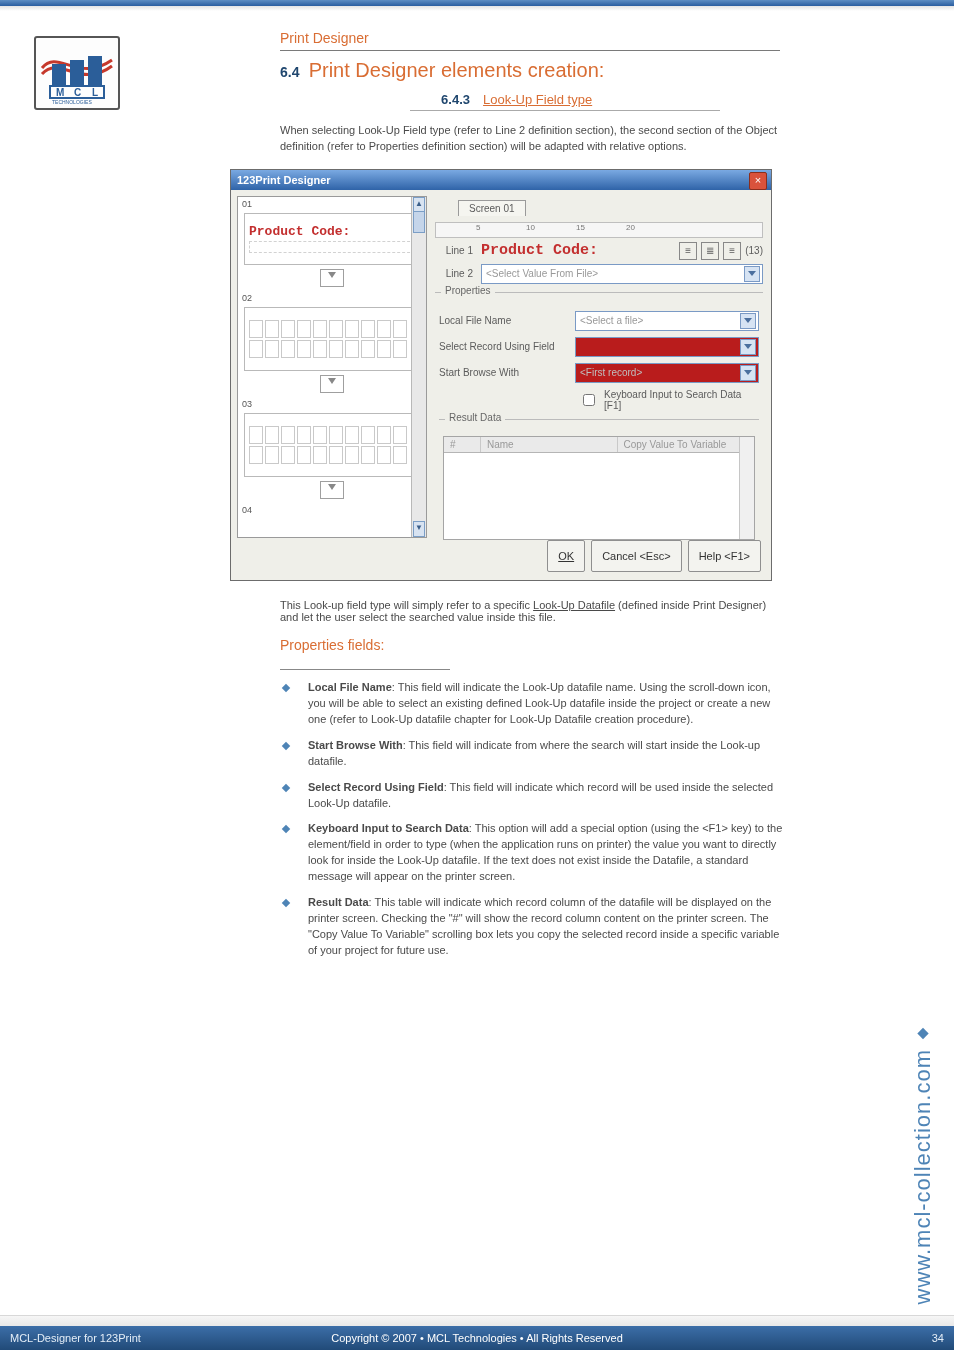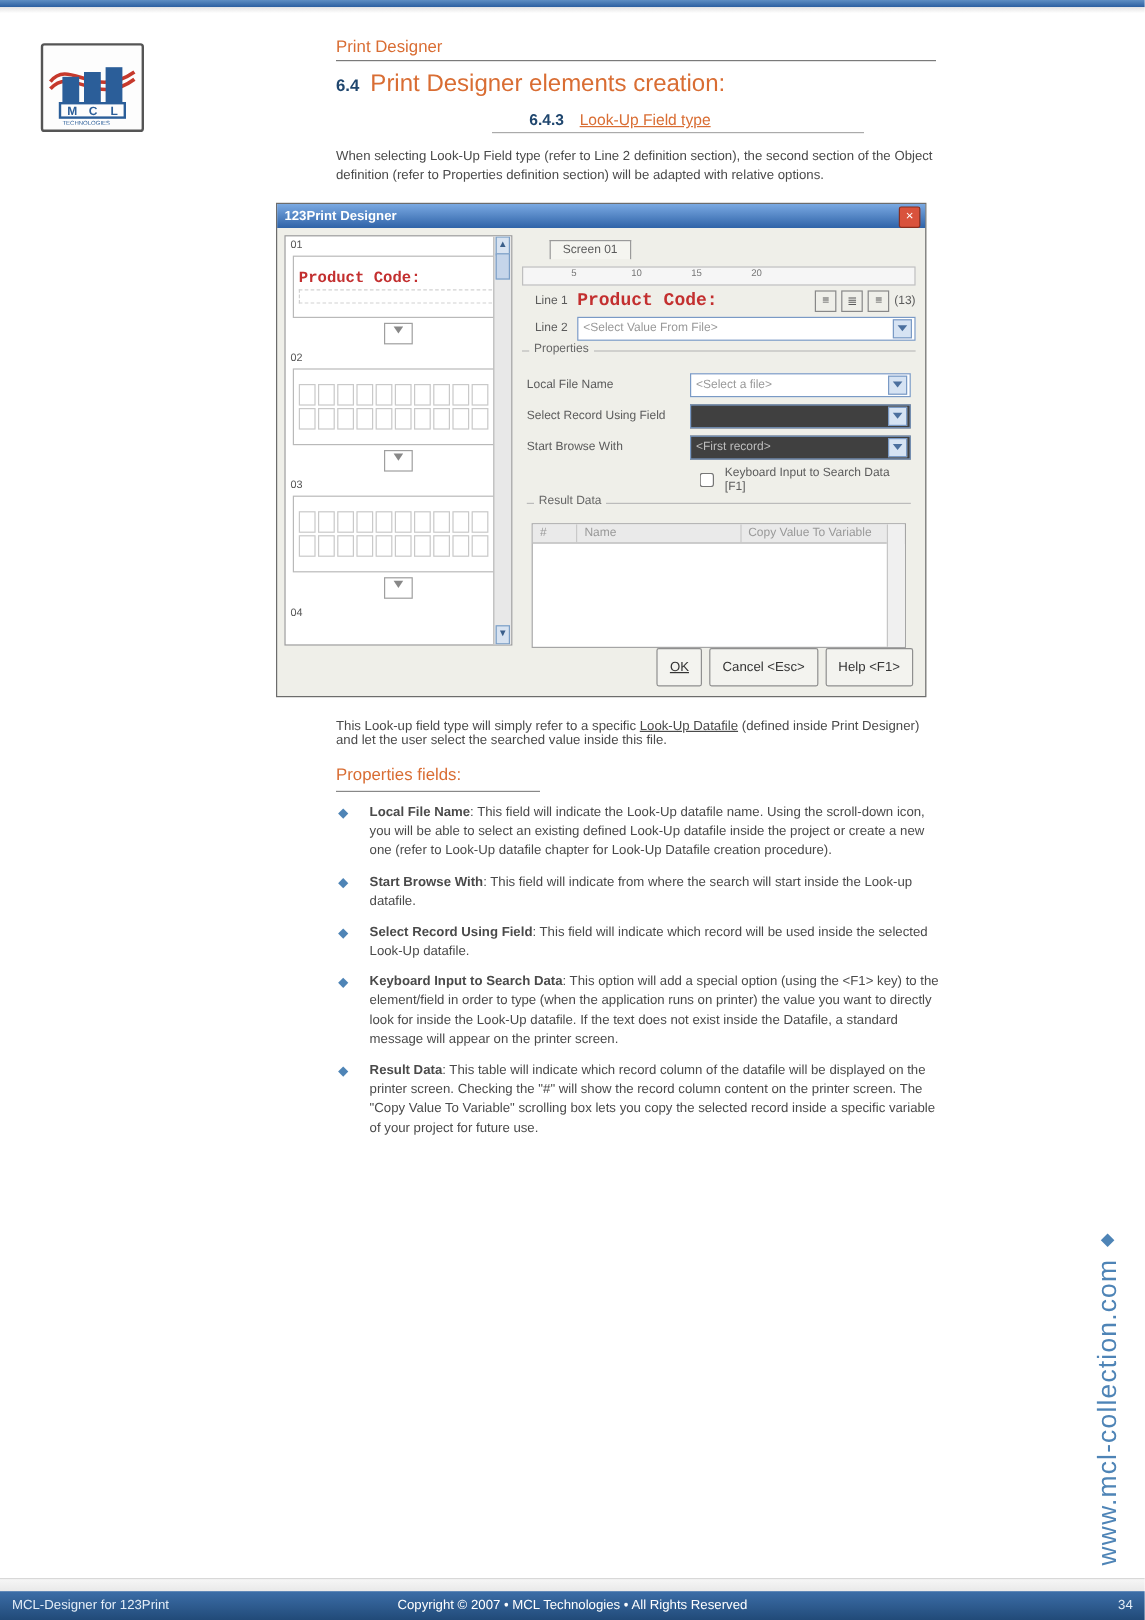--- a/index.html
+++ b/index.html
@@ -107,39 +107,39 @@
   height:18px;border:1px solid #7a9ac5;background:#fff;flex:1;
   display:flex;align-items:center;justify-content:space-between;
   padding:0 2px 0 4px;color:#999;font-size:10px;
 }
 .combo .drop{width:14px;height:14px;background:#d6e3f3;border:1px solid #7a9ac5;position:relative}
 .combo .drop:after{content:'';position:absolute;left:3px;top:4px;border-left:4px solid transparent;border-right:4px solid transparent;border-top:5px solid #4b6f9e}
 .fig-groupset{border-top:1px solid #bbb;margin-top:8px;position:relative}
 .fig-groupset .glabel{position:absolute;top:-8px;left:6px;background:#efefe9;padding:0 4px;font-size:10px;color:#666}
 .field-row{display:flex;align-items:center;gap:8px;margin:6px 0;font-size:10px}
 .field-row .fl{width:128px;text-align:left}
-.disabled .combo{background:#404040;color:#bfbfbf}
+.disabled .combo{background:#b91c1c;color:#bfbfbf}
 .chkrow{display:flex;align-items:center;gap:6px;margin:3px 0 6px 140px;font-size:10px}
 .chkrow input{width:12px;height:12px}
 .result-table{border:1px solid #a5a5a5;background:#fff;height:102px;margin-top:6px;position:relative}
 .result-head{display:flex;background:#eaeaea;border-bottom:1px solid #b5b5b5;font-size:10px;color:#999}
 .result-head div{padding:2px 6px;border-right:1px solid #c9c9c9}
 .result-table .rtscroll{position:absolute;right:0;top:0;bottom:0;width:14px;background:#f0f0f0;border-left:1px solid #c6c6c6}
 .btnbar{position:absolute;right:10px;bottom:8px;display:flex;gap:6px}
 .winbtn{
   background:#f3f3ef;border:1px solid #8f8f8f;border-radius:2px;
   padding:9px 10px;font-size:11px;color:#333;
 }
 
 
 .lead{margin:18px 0 4px 0}
 .underline-term{text-decoration:underline;color:inherit}
 .prop-title{
   margin-top:14px;font-size:14px;color:var(--mcl-orange);
-  border-bottom:1px solid #888;padding-bottom:6px;width:170px
+  border-bottom:1px solid #888;padding-bottom:16px;width:170px
 }
 .bullet-list{margin:8px 0 0 0;padding:0;list-style:none}
 .bullet-list li{display:flex;gap:16px;margin:10px 0;line-height:1.45}
 .bullet{
   flex:0 0 12px;height:12px;margin-top:2px;
 }
 .bul-key{font-weight:700}
 
 
 .side-url{

